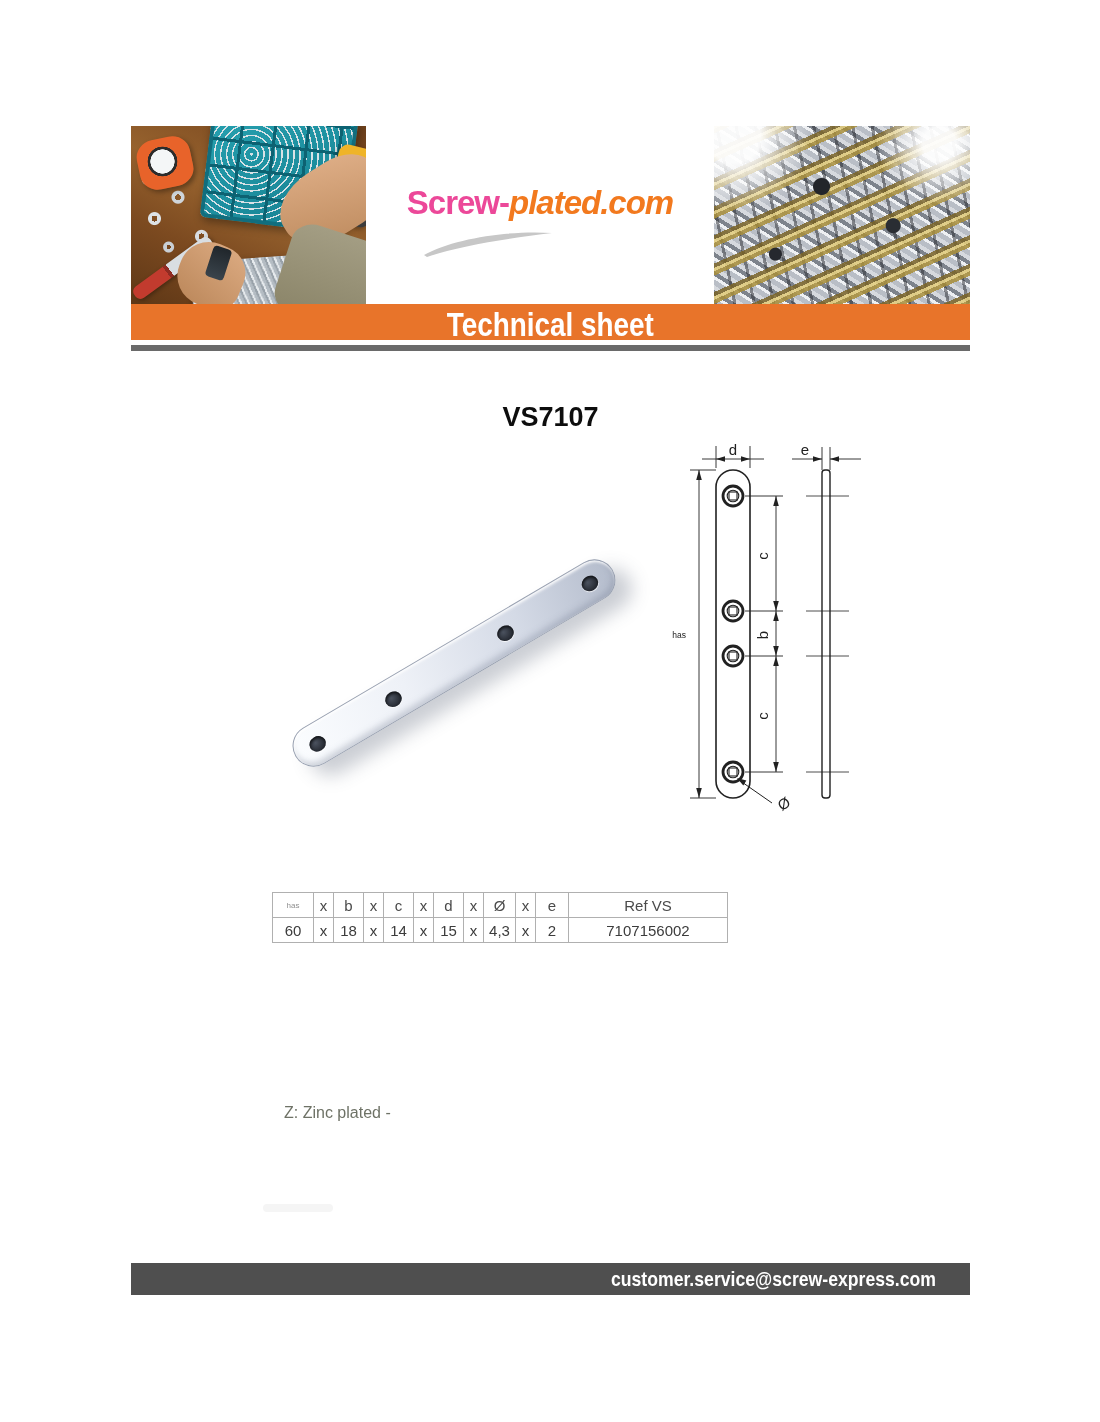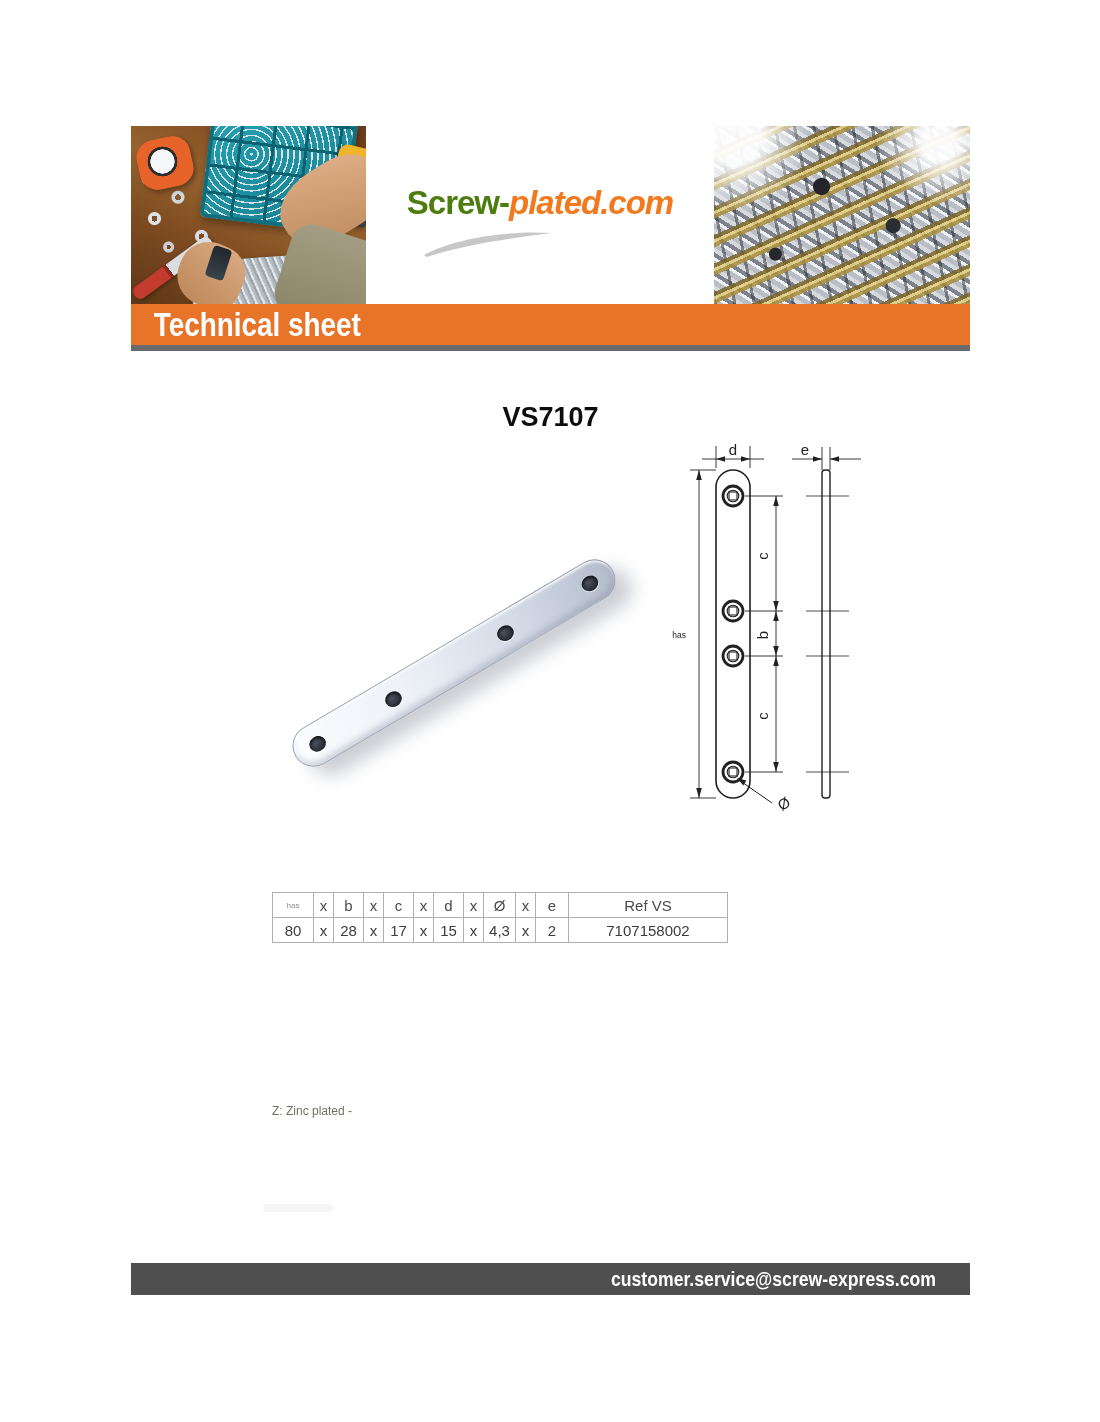--- a/index.html
+++ b/index.html
@@ -53,37 +53,37 @@
   .ph-sleeve{right:-10%;bottom:-12%;width:46%;height:52%;transform:rotate(18deg);
     border-radius:22%;background:linear-gradient(180deg,#a39d83,#8b8569);}
   .ph-hand-l{left:20%;bottom:-2%;width:28%;height:36%;transform:rotate(22deg);
     border-radius:46% 42% 36% 46%;background:linear-gradient(200deg,#dcab82,#bb875a);}
   .ph-driver-bit{left:33%;bottom:14%;width:8%;height:18%;transform:rotate(18deg);
     border-radius:4px;background:linear-gradient(180deg,#20262b,#3a444c);}
 
   .photo-center{left:366px;top:126px;width:348px;height:178px;background:#ffffff;}
   .logo{position:absolute;left:0;top:58px;width:100%;text-align:center;}
   .logo-line{font-size:33px;font-weight:bold;letter-spacing:-1px;white-space:nowrap;}
-  .logo-dark{color:#4d7c0f;}
+  .logo-dark{color:#ec4899;}
   .logo-orange{color:#f2791e;font-style:italic;}
   .swoosh{position:absolute;left:54px;top:44px;}
 
   .photo-right{left:714px;top:126px;width:256px;height:178px;background:
       radial-gradient(circle at 42% 34%,#23252a 0 8px,rgba(0,0,0,0) 9px),
       radial-gradient(circle at 70% 56%,#2a2d33 0 7px,rgba(0,0,0,0) 8px),
       radial-gradient(circle at 24% 72%,#26282e 0 6px,rgba(0,0,0,0) 7px),
       radial-gradient(circle at 88% 10%,rgba(255,255,255,.95) 0 6%,rgba(255,255,255,0) 22%),
       radial-gradient(circle at 8% 6%,rgba(255,255,255,.95) 0 9%,rgba(255,255,255,0) 26%),
       repeating-linear-gradient(-24deg,rgba(168,142,58,.85) 0 4px,rgba(226,205,128,.9) 4px 7px,rgba(122,100,40,.85) 7px 11px,rgba(0,0,0,0) 11px 26px),
       repeating-linear-gradient(78deg,rgba(40,42,48,.5) 0 3px,rgba(0,0,0,0) 3px 19px),
       repeating-linear-gradient(32deg,#b9bec6 0 5px,#eef0f3 5px 8px,#7d838c 8px 12px,#d6d9de 12px 16px);}
 
   
-  .banner{left:131px;top:304px;width:839px;height:46px;background:var(--accent-orange);
-    line-height:41px;}
+  .banner{left:131px;top:304px;width:839px;height:36px;background:var(--accent-orange);
+    text-align:center;line-height:41px;}
   .banner-text{display:inline-block;color:#ffffff;font-size:34px;font-weight:bold;
     transform:scaleX(.82);transform-origin:center;letter-spacing:0;}
   .rule{left:131px;top:345px;width:839px;height:6px;background:var(--rule-gray);}
 
   
   .title{left:131px;top:402px;width:839px;text-align:center;font-size:27px;
     font-weight:bold;color:#0d0d0d;}
 
   
   .product-photo{left:276px;top:545px;width:356px;height:235px;}
@@ -104,21 +104,21 @@
   .dim-label{font-size:15px;}
   .tiny-label{font-size:8.5px;fill:#9a9a9a;}
 
   
   .spec-table-wrap{left:272px;top:892px;}
   table.spec{border-collapse:collapse;table-layout:fixed;width:455px;background:#fff;}
   table.spec th,table.spec td{border:1px solid #b0b0b0;text-align:center;height:25px;
     padding:0 1px;font-size:15px;color:#3c3c3c;font-weight:normal;overflow:hidden;white-space:nowrap;}
   table.spec th{color:#4a4a4a;}
   table.spec th.hdr-small{font-size:8px;color:#8f8f8f;}
-  .footnote{left:272px;top:1104px;font-size:12px;color:#6e7266;}
+  .footnote{left:284px;top:1104px;font-size:16px;color:#6e7266;}
   .faint-mark{left:263px;top:1204px;width:70px;height:8px;background:#f5f5f5;border-radius:4px;}
 
   
   .footer-bar{left:131px;top:1263px;width:839px;height:32px;background:var(--footer-gray);
     text-align:right;line-height:32px;padding-right:34px;}
   .footer-email{display:inline-block;color:#ffffff;font-size:21px;font-weight:bold;
     transform:scaleX(.84);transform-origin:right center;}
 </style>
 </head>
 <body>
@@ -278,32 +278,32 @@
           <th>d</th>
           <th>x</th>
           <th>Ø</th>
           <th>x</th>
           <th>e</th>
           <th>Ref VS</th>
         </tr>
     </thead>
     <tbody>
         <tr>
-          <td>80</td>
-          <td>x</td>
-          <td>28</td>
-          <td>x</td>
-          <td>17</td>
+          <td>60</td>
+          <td>x</td>
+          <td>18</td>
+          <td>x</td>
+          <td>14</td>
           <td>x</td>
           <td>15</td>
           <td>x</td>
           <td>4,3</td>
           <td>x</td>
           <td>2</td>
-          <td>7107158002</td>
+          <td>7107156002</td>
         </tr>
       </tbody>
   </table>
 </div>
 <div class="abs footnote">Z: Zinc plated -</div>
 <div class="abs faint-mark"></div>
 
 <div class="abs footer-bar">
   <span class="footer-email">customer.service@screw-express.com</span>
 </div>

